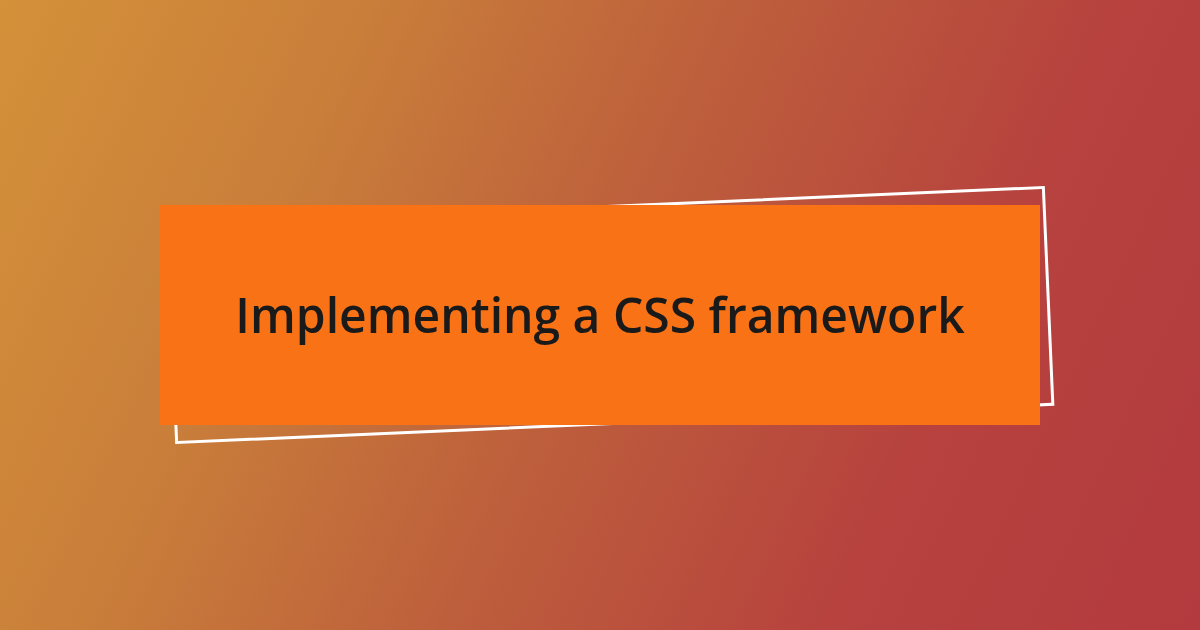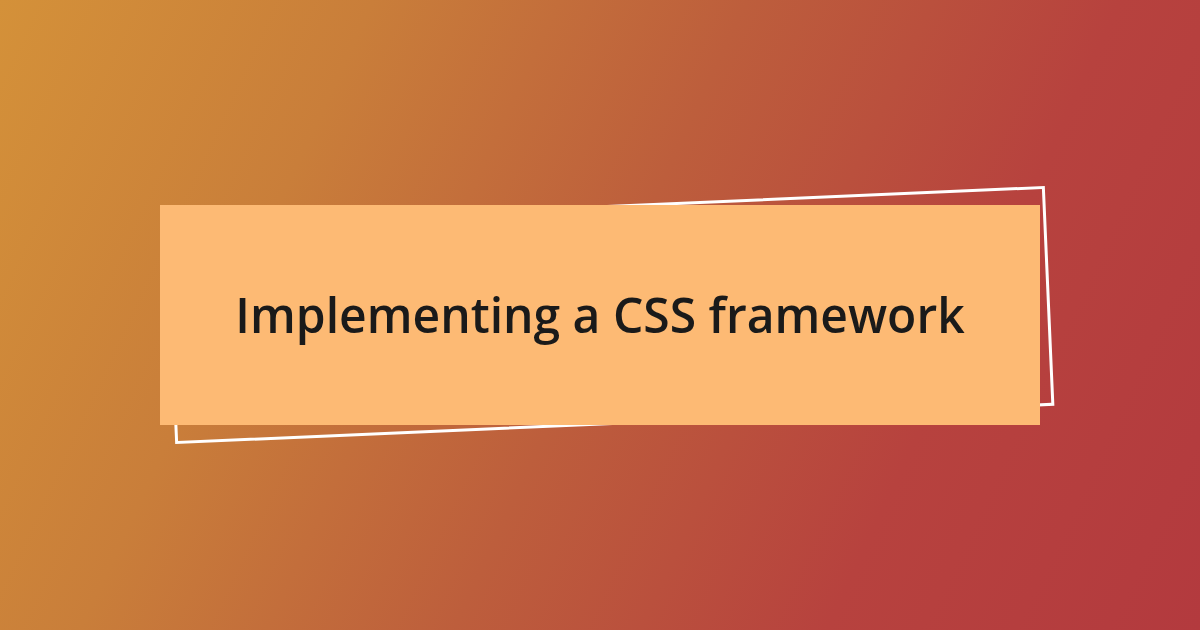--- a/index.html
+++ b/index.html
@@ -29,21 +29,21 @@
       border: 3px solid #ffffff;
       background: transparent;
       transform: rotate(-2.5deg);
       top: 0;
       left: 10px;
     }
     .white-card {
       position: absolute;
       width: 880px;
       height: 220px;
-      background: #fdba74;
+      background: #f97316;
       display: flex;
       align-items: center;
       justify-content: center;
       top: 0;
       left: 0;
     }
     .title {
       font-size: 48px;
       font-weight: 600;
       color: #1a1a1a;

